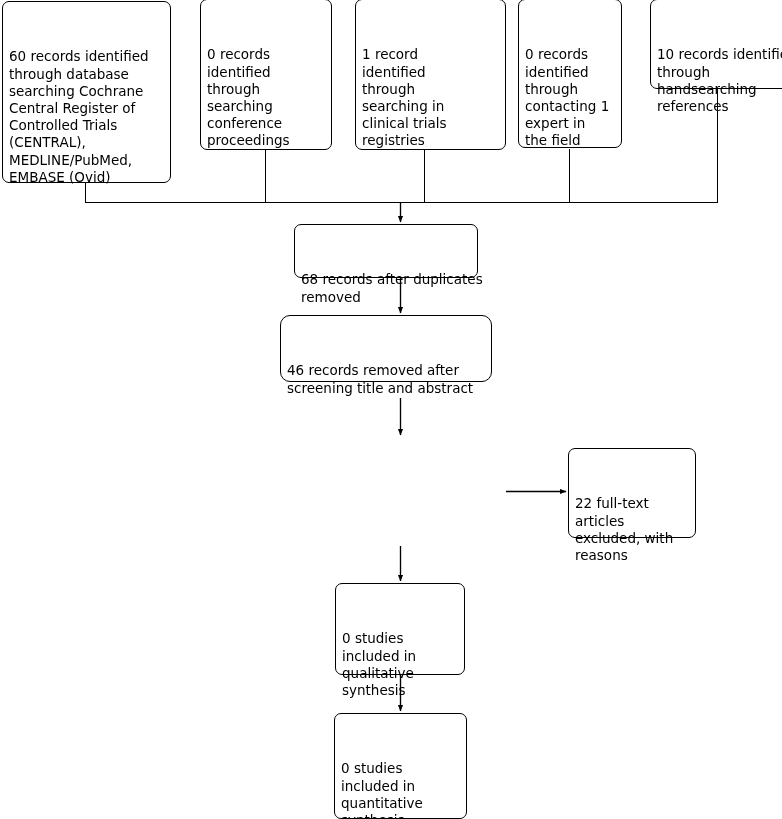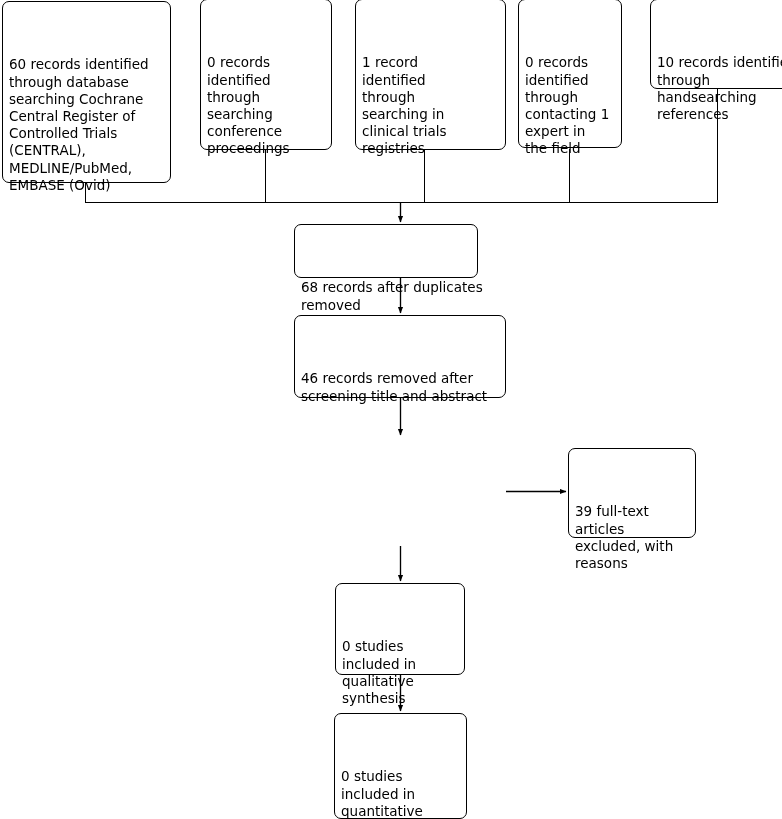--- a/index.html
+++ b/index.html
@@ -24,40 +24,40 @@
     width: 782px;
     height: 819px;
     pointer-events: none;
   }
   .node {
     position: absolute;
     box-sizing: border-box;
     border: 1px solid #000000;
     border-radius: 7px;
     background: #ffffff;
-    padding: 20px 5px 4px 6px;
+    padding: 12px 5px 4px 6px;
     font-size: 13.5px;
     line-height: 17.2px;
     color: #000000;
     white-space: pre;
     overflow: visible;
   }
   .node-text {
     display: block;
     white-space: pre;
   }
   
   #node-src-database  { left: 2px;   top: 1px;   width: 169px; height: 182px; }
   #node-src-conference{ left: 200px; top: -1px;  width: 132px; height: 151px; }
   #node-src-registries{ left: 355px; top: -1px;  width: 151px; height: 151px; }
   #node-src-expert    { left: 518px; top: -1px;  width: 104px; height: 149px; }
   #node-src-handsearch{ left: 650px; top: -1px;  width: 145px; height: 90px; }
   
   #node-duplicates    { left: 294px; top: 224px; width: 184px; height: 54px; }
-  #node-screened-out  { left: 294px; top: 315px; width: 212px; height: 83px; }
+  #node-screened-out  { left: 280px; top: 315px; width: 212px; height: 67px; border-radius: 10px; }
   #node-fulltext      { left: 294px; top: 437px; width: 212px; height: 109px; }
   #node-excluded      { left: 568px; top: 448px; width: 128px; height: 90px; }
   #node-qualitative   { left: 335px; top: 583px; width: 130px; height: 92px; }
   #node-quantitative  { left: 334px; top: 713px; width: 133px; height: 106px; }
 </style>
 </head>
 <body>
 
 <div id="diagram-root">
 
@@ -140,21 +140,21 @@
 removed</span>
   </div>
 
   <div class="node" id="node-screened-out">
     <span class="node-text">46 records removed after
 screening title and abstract</span>
   </div>
 
 
   <div class="node" id="node-excluded">
-    <span class="node-text">39 full-text
+    <span class="node-text">22 full-text
 articles
 excluded, with
 reasons</span>
   </div>
 
   <div class="node" id="node-qualitative">
     <span class="node-text">0 studies
 included in
 qualitative
 synthesis</span>

